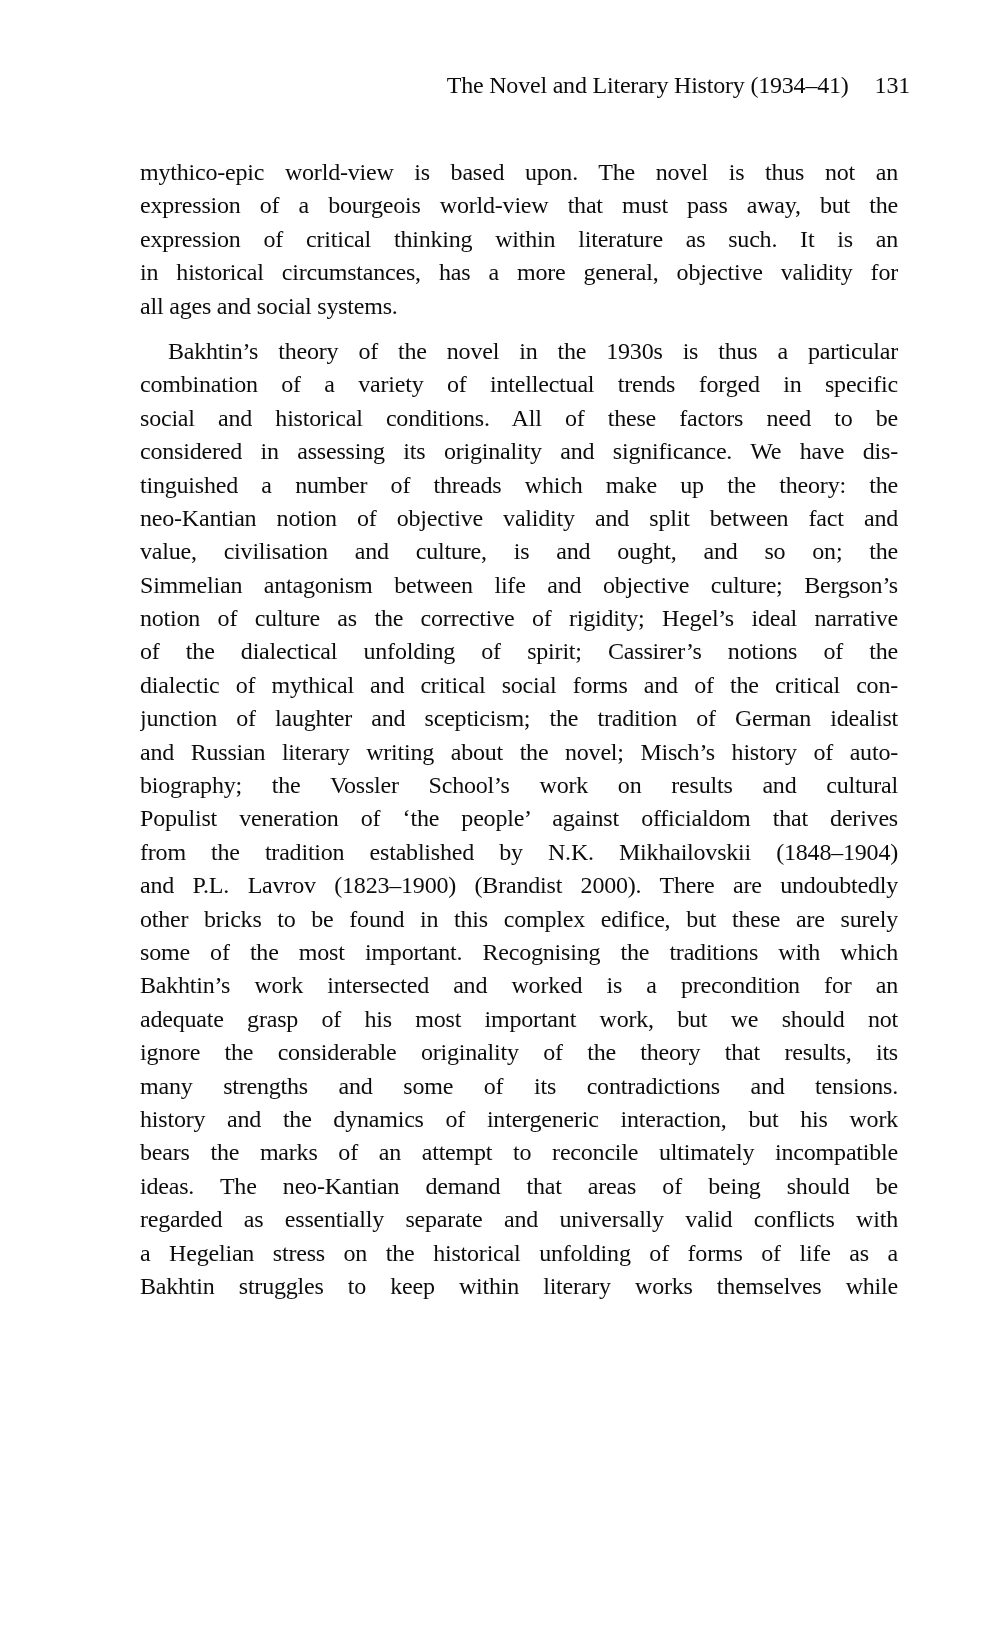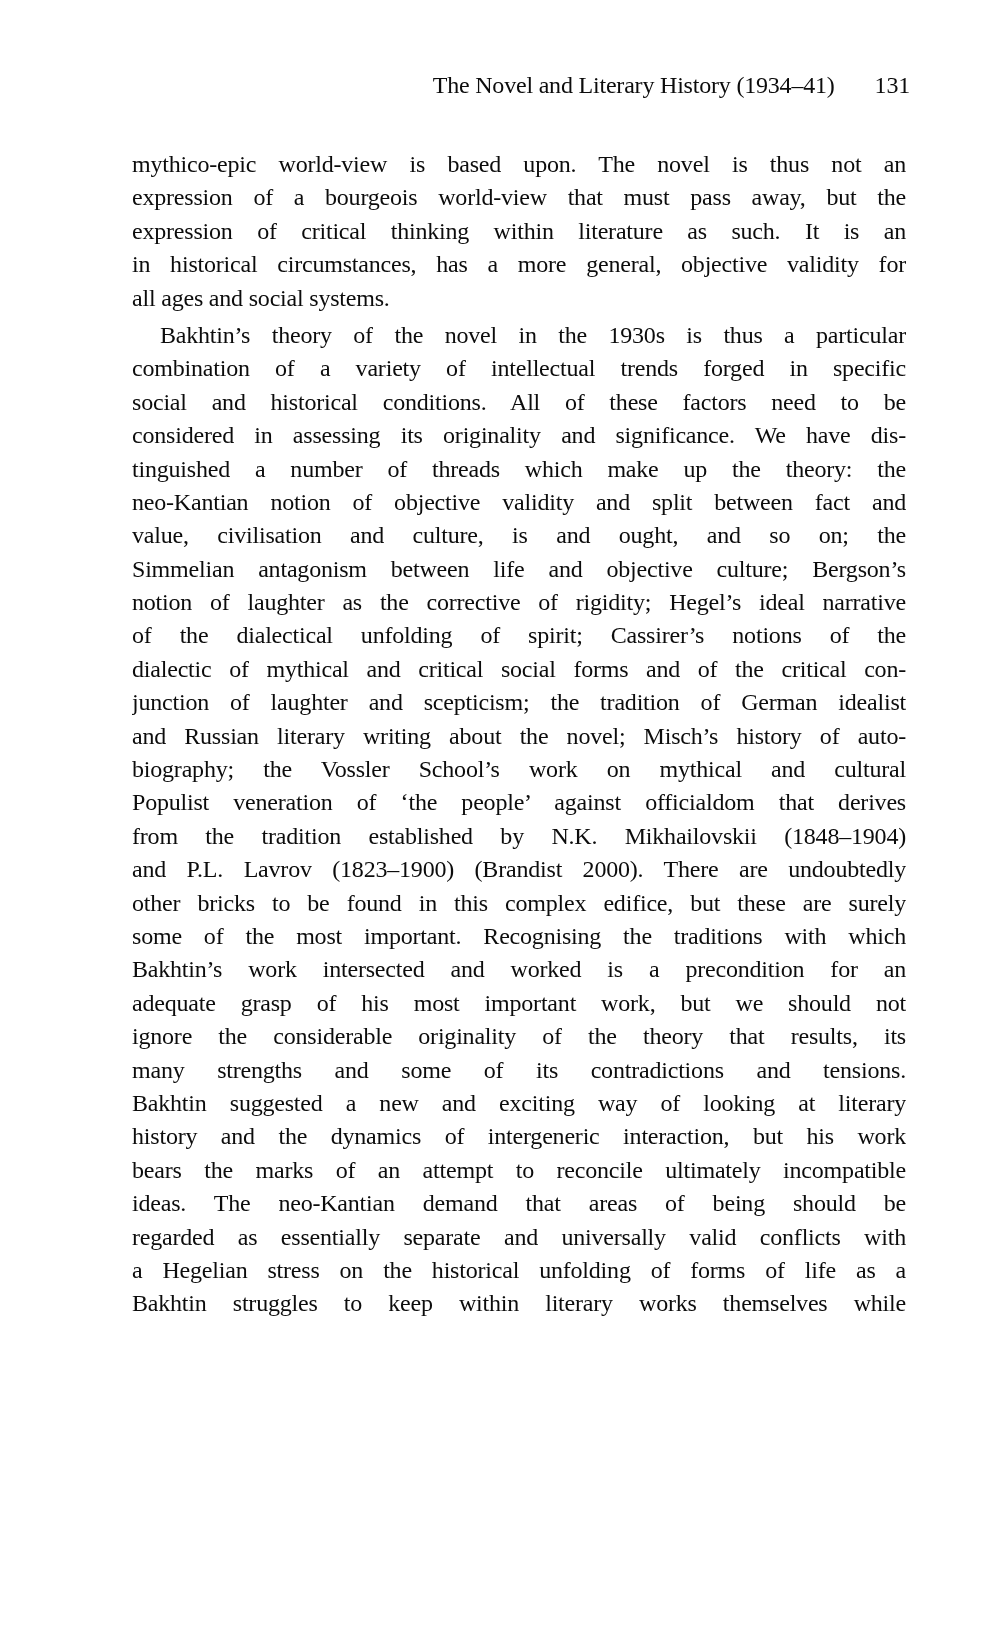--- a/index.html
+++ b/index.html
@@ -17,33 +17,33 @@
     overflow: hidden;
   }
   .running-header {
     position: absolute;
     top: 72px;
     left: 128px;
     width: 782px;
     display: flex;
     justify-content: flex-end;
     align-items: baseline;
-    gap: 40px;
+    gap: 26px;
     font-size: 24px;
     letter-spacing: -0.2px;
     white-space: nowrap;
   }
   .page-body {
     position: absolute;
     top: 144px;
     left: 128px;
     width: 782px;
   }
   .para {
-    margin: 4px;
+    margin: 12px;
     padding: 0;
   }
   .line {
     height: 33.4px;
     line-height: 33.4px;
     font-size: 24px;
     letter-spacing: -0.2px;
     text-align: justify;
     text-align-last: justify;
     overflow: hidden;
@@ -74,36 +74,35 @@
       </div>
       <div class="para">
         <div class="line first-indent">Bakhtin’s theory of the novel in the 1930s is thus a particular</div>
         <div class="line">combination of a variety of intellectual trends forged in specific</div>
         <div class="line">social and historical conditions. All of these factors need to be</div>
         <div class="line">considered in assessing its originality and significance. We have dis-</div>
         <div class="line">tinguished a number of threads which make up the theory: the</div>
         <div class="line">neo-Kantian notion of objective validity and split between fact and</div>
         <div class="line">value, civilisation and culture, is and ought, and so on; the</div>
         <div class="line">Simmelian antagonism between life and objective culture; Bergson’s</div>
-        <div class="line">notion of laughter as the corrective of rigidity; Hegel’s ideal narrative</div>
+        <div class="line">notion of culture as the corrective of rigidity; Hegel’s ideal narrative</div>
         <div class="line">of the dialectical unfolding of spirit; Cassirer’s notions of the</div>
         <div class="line">dialectic of mythical and critical social forms and of the critical con-</div>
         <div class="line">junction of laughter and scepticism; the tradition of German idealist</div>
         <div class="line">and Russian literary writing about the novel; Misch’s history of auto-</div>
-        <div class="line">biography; the Vossler School’s work on mythical and cultural</div>
+        <div class="line">biography; the Vossler School’s work on results and cultural</div>
         <div class="line">Populist veneration of ‘the people’ against officialdom that derives</div>
         <div class="line">from the tradition established by N.K. Mikhailovskii (1848–1904)</div>
         <div class="line">and P.L. Lavrov (1823–1900) (Brandist 2000). There are undoubtedly</div>
         <div class="line">other bricks to be found in this complex edifice, but these are surely</div>
         <div class="line">some of the most important. Recognising the traditions with which</div>
         <div class="line">Bakhtin’s work intersected and worked is a precondition for an</div>
         <div class="line">adequate grasp of his most important work, but we should not</div>
         <div class="line">ignore the considerable originality of the theory that results, its</div>
         <div class="line">many strengths and some of its contradictions and tensions.</div>
-        <div class="line">Bakhtin suggested a new and exciting way of looking at literary</div>
         <div class="line">history and the dynamics of intergeneric interaction, but his work</div>
         <div class="line">bears the marks of an attempt to reconcile ultimately incompatible</div>
         <div class="line">ideas. The neo-Kantian demand that areas of being should be</div>
         <div class="line">regarded as essentially separate and universally valid conflicts with</div>
         <div class="line">a Hegelian stress on the historical unfolding of forms of life as a</div>
         <div class="line">Bakhtin struggles to keep within literary works themselves while</div>
       </div>
     </div>
 </div>
 

